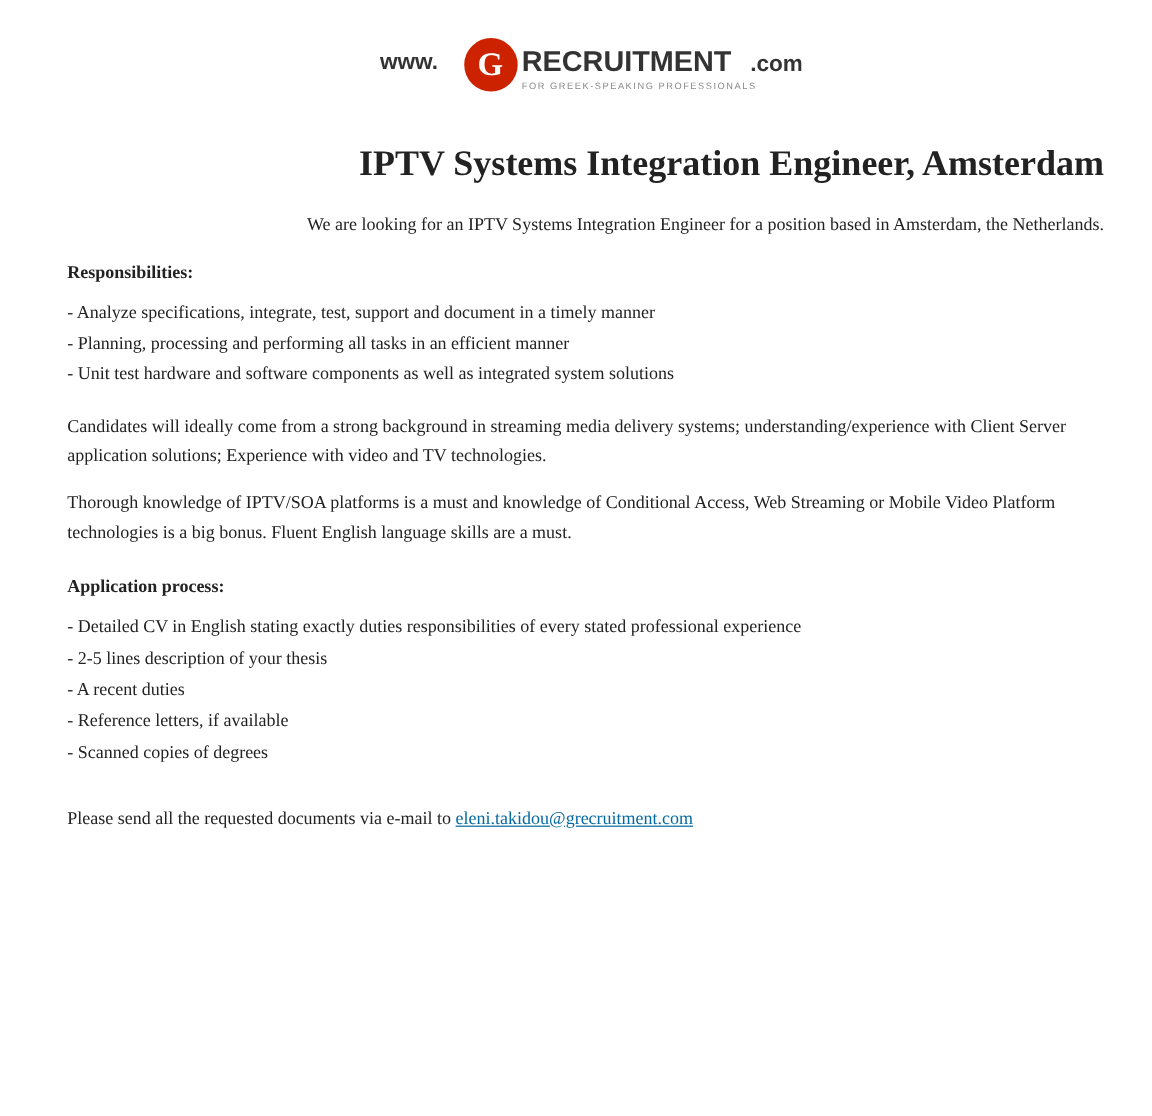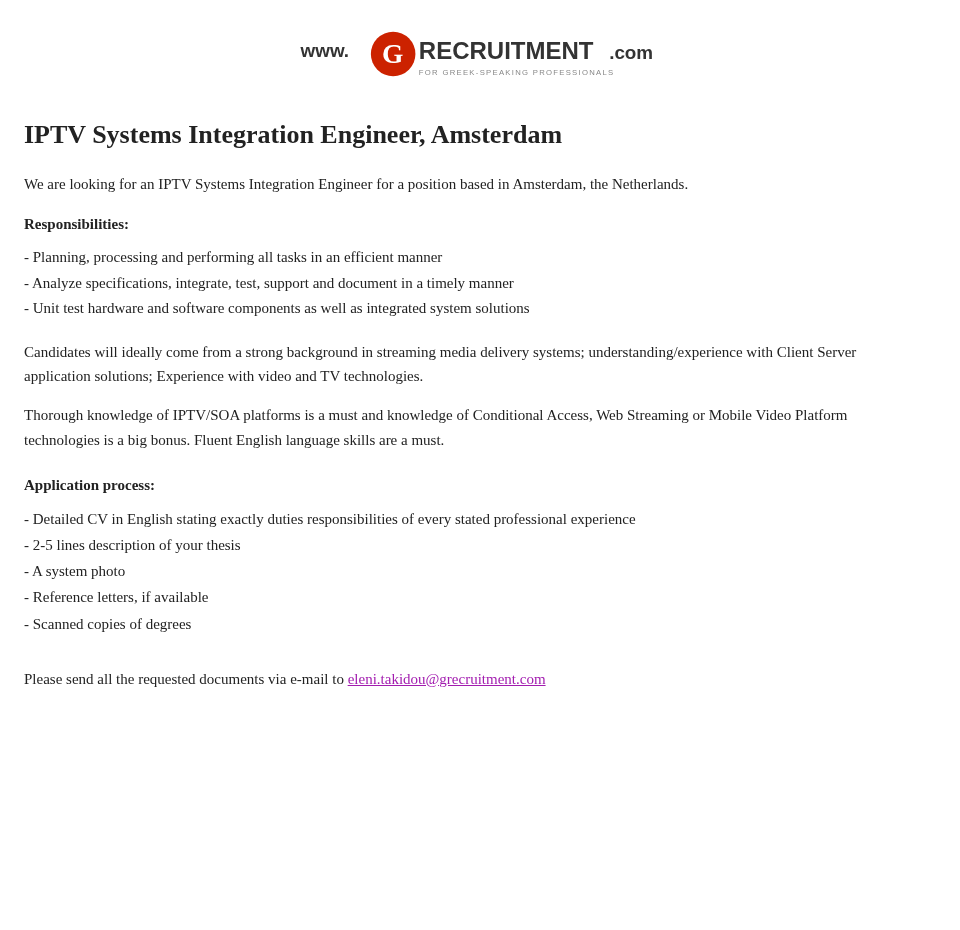--- a/index.html
+++ b/index.html
@@ -14,21 +14,21 @@
       font-size: 15px;
       color: #222222;
       width: 960px;
       min-height: 930px;
     }
 
     .page {
       width: 960px;
       min-height: 930px;
       background: #ffffff;
-      padding: 20px 40px 40px 24px;
+      padding: 20px 40px 40px 56px;
     }
 
     .logo-area {
       display: flex;
       justify-content: center;
       align-items: center;
       margin-bottom: 30px;
       padding-top: 10px;
     }
 
@@ -36,30 +36,31 @@
       display: flex;
       align-items: center;
       gap: 0;
     }
 
     .logo-svg {
       height: 60px;
     }
 
     .job-title {
-      text-align: left;
-      font-size: 26px;
+      text-align: right;
+      font-size: 30px;
       font-weight: bold;
       margin-bottom: 22px;
       margin-top: 10px;
     }
 
     .intro-text {
       margin-bottom: 20px;
       line-height: 1.6;
+      text-align: right;
     }
 
     .section-heading {
       font-weight: bold;
       margin-bottom: 12px;
       margin-top: 16px;
     }
 
     .responsibilities-list {
       margin-bottom: 18px;
@@ -84,21 +85,21 @@
       margin-top: 10px;
       line-height: 1.75;
     }
 
     .footer-note {
       margin-top: 30px;
       line-height: 1.6;
     }
 
     .email-link {
-      color: #a21caf;
+      color: #0369a1;
       text-decoration: underline;
       text-align: center;
     }
   </style>
 </head>
 <body>
 
 <div class="page">
 
   <div class="logo-area">
@@ -119,35 +120,35 @@
     </div>
   </div>
 
   <h1 class="job-title">IPTV Systems Integration Engineer, Amsterdam</h1>
 
   <p class="intro-text">We are looking for an IPTV Systems Integration Engineer for a position based in Amsterdam, the Netherlands.</p>
 
   <div class="section">
     <p class="section-heading">Responsibilities:</p>
     <div class="responsibilities-list">
+      <p>- Analyze specifications, integrate, test, support and document in a timely manner</p>
       <p>- Planning, processing and performing all tasks in an efficient manner</p>
-      <p>- Analyze specifications, integrate, test, support and document in a timely manner</p>
       <p>- Unit test hardware and software components as well as integrated system solutions</p>
     </div>
   </div>
 
   <p class="candidates-para">Candidates will ideally come from a strong background in streaming media delivery systems; understanding/experience with Client Server application solutions; Experience with video and TV technologies.</p>
   <p class="thorough-para">Thorough knowledge of IPTV/SOA platforms is a must and knowledge of Conditional Access, Web Streaming or Mobile Video Platform technologies is a big bonus. Fluent English language skills are a must.</p>
 
   <div class="application-section">
     <p class="section-heading">Application process:</p>
     <div class="application-list">
       <p>- Detailed CV in English stating exactly duties responsibilities of every stated professional experience</p>
       <p>- 2-5 lines description of your thesis</p>
-      <p>- A system photo</p>
+      <p>- A recent duties</p>
       <p>- Reference letters, if available</p>
       <p>- Scanned copies of degrees</p>
     </div>
   </div>
 
   <p class="footer-note">
     <span>Please send all the requested documents via e-mail to </span><a class="email-link" href="#">eleni.takidou@grecruitment.com</a>
   </p>
 
 </div>

